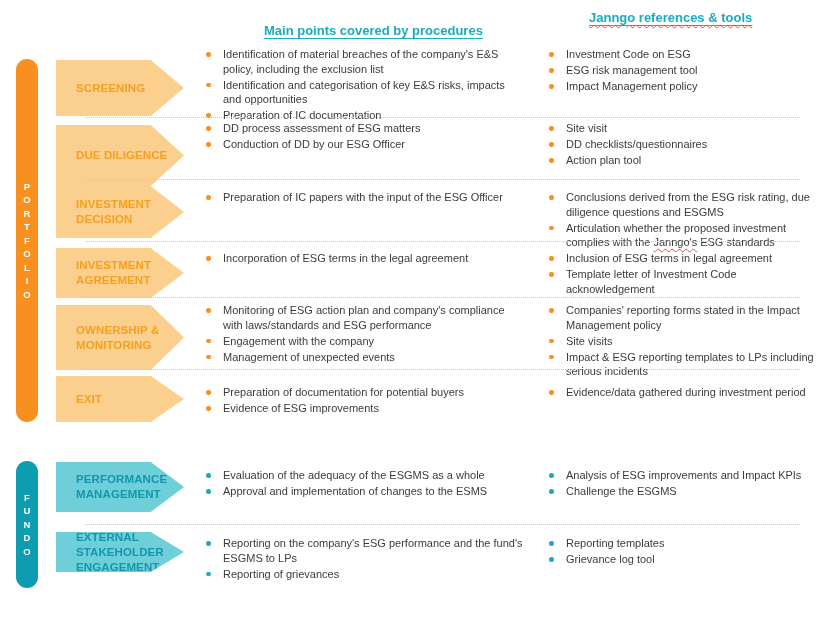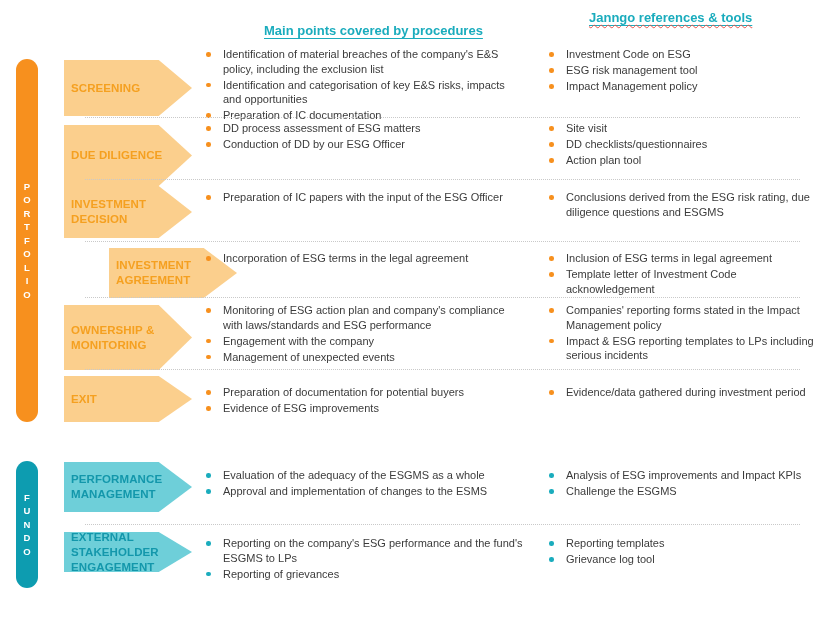--- a/index.html
+++ b/index.html
@@ -71,24 +71,24 @@
     position: absolute;
     left: 85px;
     width: 715px;
     height: 0;
     border-top: 1px dotted #c9c9c9;
   }
 
   
   .chevron {
     position: absolute;
-    left: 64px;
+    left: 56px;
     display: flex;
     align-items: center;
-    padding-left: 7px;
+    padding-left: 20px;
     box-sizing: border-box;
     width: 128px;
     -webkit-clip-path: polygon(0 0, 74% 0, 100% 50%, 74% 100%, 0 100%);
     clip-path: polygon(0 0, 74% 0, 100% 50%, 74% 100%, 0 100%);
     font-size: 11.5px;
     font-weight: 600;
     line-height: 15px;
     letter-spacing: 0.1px;
   }
   .chevron.orange { background: #fbcf8d; color: #f5a020; }
@@ -177,43 +177,45 @@
     </div>
     <div class="sep" style="top: 179px;"></div>
     <div class="chevron orange" style="top: 186px; height: 52px;">
       <span>INVESTMENT DECISION</span>
     </div>
     <div class="bullets left orange" style="top: 190px;">
       <div class="bullet">Preparation of IC papers with the input of the ESG Officer</div>
     </div>
     <div class="bullets right orange" style="top: 190px;">
       <div class="bullet">Conclusions derived from the ESG risk rating, due diligence questions and ESGMS</div>
+      <div class="bullet">Articulation whether the proposed investment complies with the <span class="spell">Janngo's</span> ESG standards</div>
     </div>
     <div class="sep" style="top: 241px;"></div>
-    <div class="chevron orange" style="top: 248px; height: 50px; margin-left: 45px;">
+    <div class="chevron orange" style="top: 248px; height: 50px;">
       <span>INVESTMENT AGREEMENT</span>
     </div>
     <div class="bullets left orange" style="top: 251px;">
       <div class="bullet">Incorporation of ESG terms in the legal agreement</div>
     </div>
     <div class="bullets right orange" style="top: 251px;">
       <div class="bullet">Inclusion of ESG terms in legal agreement</div>
       <div class="bullet">Template letter of Investment Code acknowledgement</div>
     </div>
     <div class="sep" style="top: 297px;"></div>
     <div class="chevron orange" style="top: 305px; height: 65px;">
       <span>OWNERSHIP &amp; MONITORING</span>
     </div>
     <div class="bullets left orange" style="top: 303px;">
       <div class="bullet">Monitoring of ESG action plan and company's compliance with laws/standards and ESG performance</div>
       <div class="bullet">Engagement with the company</div>
       <div class="bullet">Management of unexpected events</div>
     </div>
     <div class="bullets right orange" style="top: 303px;">
       <div class="bullet">Companies' reporting forms stated in the Impact Management policy</div>
+      <div class="bullet">Site visits</div>
       <div class="bullet">Impact &amp; ESG reporting templates to LPs including serious incidents</div>
     </div>
     <div class="sep" style="top: 369px;"></div>
     <div class="chevron orange" style="top: 376px; height: 46px;">
       <span>EXIT</span>
     </div>
     <div class="bullets left orange" style="top: 385px;">
       <div class="bullet">Preparation of documentation for potential buyers</div>
       <div class="bullet">Evidence of ESG improvements</div>
     </div>

